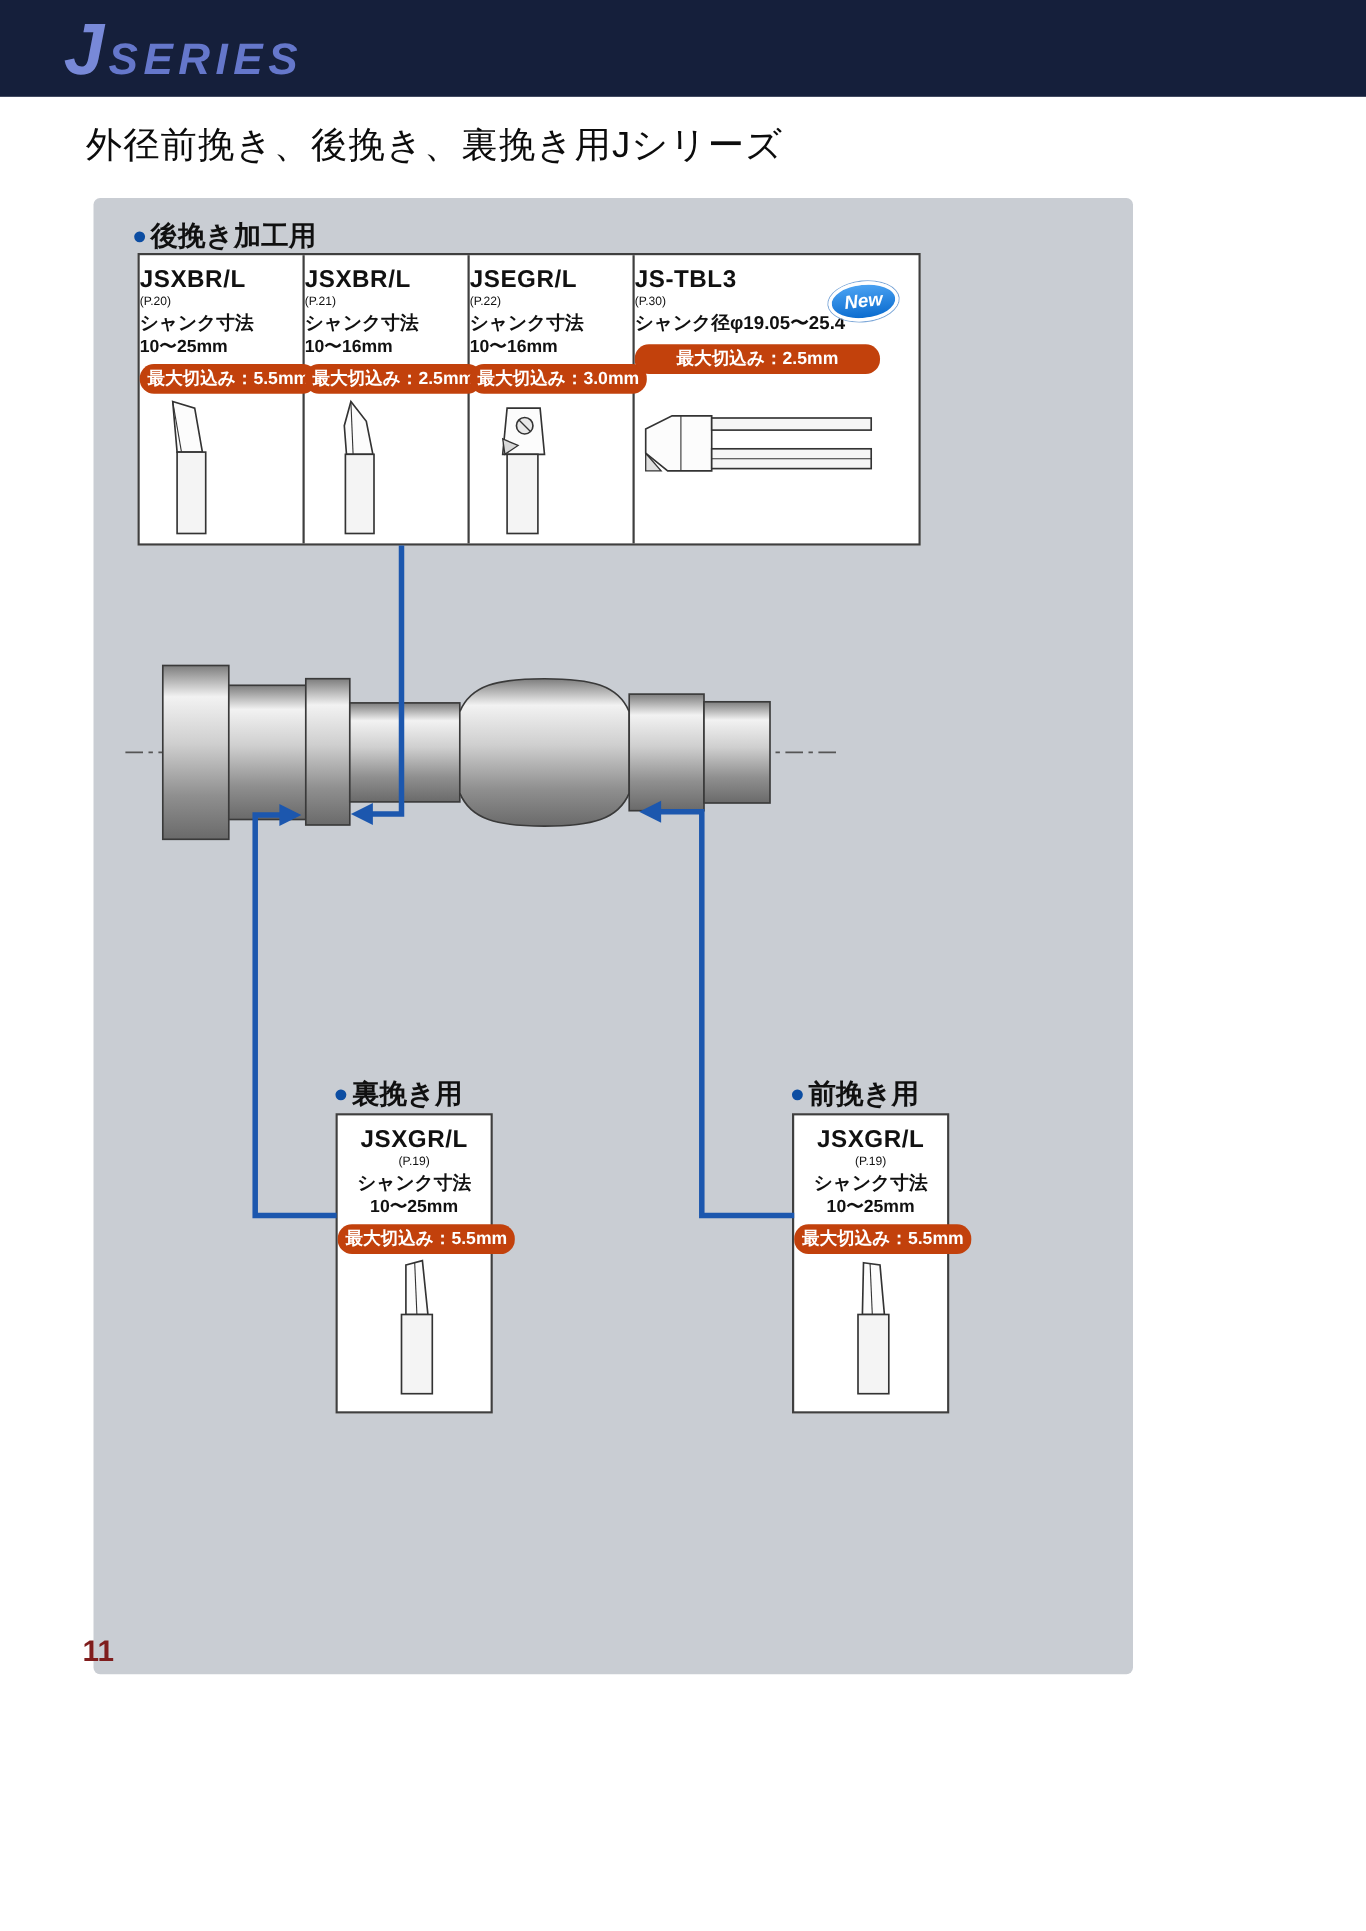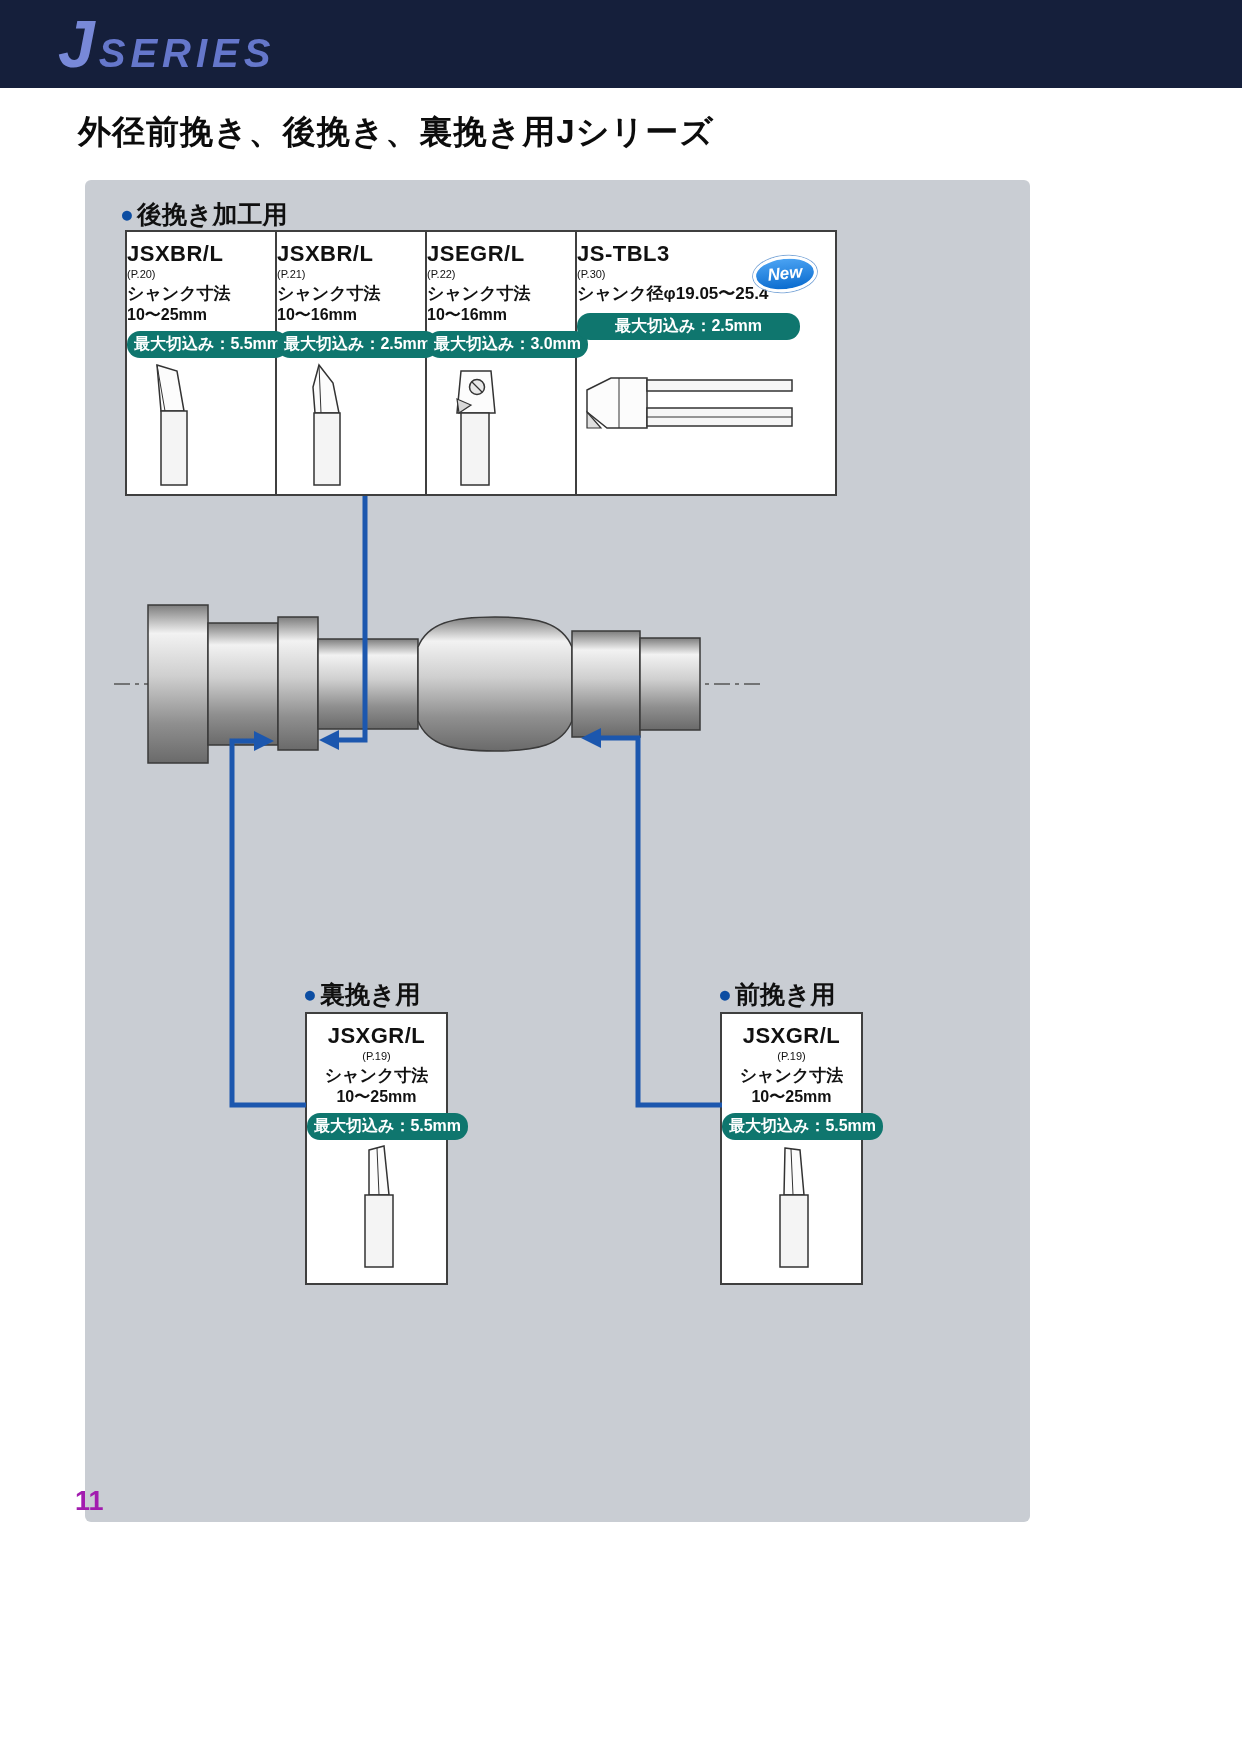--- a/index.html
+++ b/index.html
@@ -8,62 +8,62 @@
         font-family:"Liberation Sans","DejaVu Sans",sans-serif;color:#111}
 
   
   .header{position:absolute;left:0;top:0;width:1242px;height:88px;background:#151f3b;
           display:flex;align-items:center;padding-left:58px}
   .logo{display:flex;align-items:baseline;font-style:italic;font-weight:bold;line-height:1}
   .logo-j{font-size:66px;color:#7889d8;letter-spacing:1px}
   .logo-series{font-size:40px;color:#6577cb;letter-spacing:5px;margin-left:3px}
 
   
-  .title{position:absolute;left:78px;top:110px;font-size:33px;font-weight:700;color:#0c0c0c;letter-spacing:1px}
+  .title{position:absolute;left:78px;top:110px;font-size:33px;font-weight:400;color:#0c0c0c;letter-spacing:1px}
 
   
   .panel{position:absolute;left:85px;top:180px;width:945px;height:1342px;background:#c9cdd3;border-radius:6px}
 
   .sec-label{position:absolute;font-size:25px;font-weight:800;color:#101010;display:flex;align-items:center;white-space:nowrap}
   .bullet{color:#0c4da2;font-size:23px;margin-right:3px}
   .lbl-back{left:35px;top:18px}
   .lbl-ura{left:218px;top:798px}
   .lbl-mae{left:633px;top:798px}
 
   
   .tool-box{position:absolute;background:#ffffff;border:2px solid #3f3f3f}
   .top-box{left:40px;top:50px;width:712px;height:266px;display:flex}
   .col{width:150px;border-right:2px solid #3f3f3f;text-align:left;padding-top:9px;position:relative}
   .col.wide{flex:1;border-right:none}
 
   .tool-name{font-size:22px;font-weight:800;letter-spacing:0.5px}
   .page-ref{font-size:11px;font-weight:400;margin-top:1px}
   .spec1{font-size:17px;font-weight:700;margin-top:2px}
   .spec2{font-size:16px;font-weight:700}
-  .badge{display:inline-block;background:#0f766e;color:#fff;font-size:16px;font-weight:700;
+  .badge{display:inline-block;background:#c2410c;color:#fff;font-size:16px;font-weight:700;
          border-radius:13px;padding:3px 7px;margin-top:5px;white-space:nowrap}
   .col.wide .badge{padding:3px 38px;margin-top:8px}
   .tool-art{margin-top:3px}
   .col.wide .tool-art{margin-top:16px}
 
   .new-badge{position:absolute;right:18px;top:24px;width:64px;height:36px;border-radius:50%;
              background:linear-gradient(180deg,#4aa2f2,#0b6ccf);border:3px solid #fff;
              color:#fff;font-style:italic;font-weight:800;font-size:17px;
              display:flex;align-items:center;justify-content:center;transform:rotate(-6deg);
              box-shadow:0 0 0 1px #7fa9d9}
 
   .small-box{width:143px;height:273px;padding-top:9px;text-align:center}
   .box-ura{left:220px;top:832px}
   .box-mae{left:635px;top:832px}
 
   
   .shaft{position:absolute;left:25px;top:415px;z-index:1}
   .connectors{position:absolute;left:0;top:0;z-index:3;pointer-events:none}
 
-  .page-num{position:absolute;left:75px;top:1486px;font-size:27px;font-weight:700;color:#a21caf}
+  .page-num{position:absolute;left:75px;top:1486px;font-size:27px;font-weight:700;color:#7f1d1d}
 </style>
 </head>
 <body>
 
 <div class="page">
 
   <div class="header">
     <div class="logo">
       <span class="logo-j">J</span>
       <span class="logo-series">SERIES</span>

